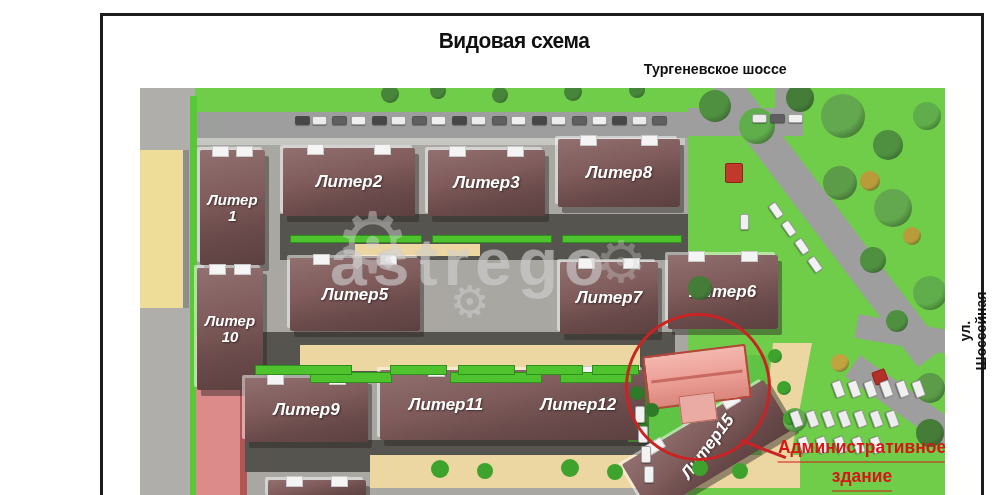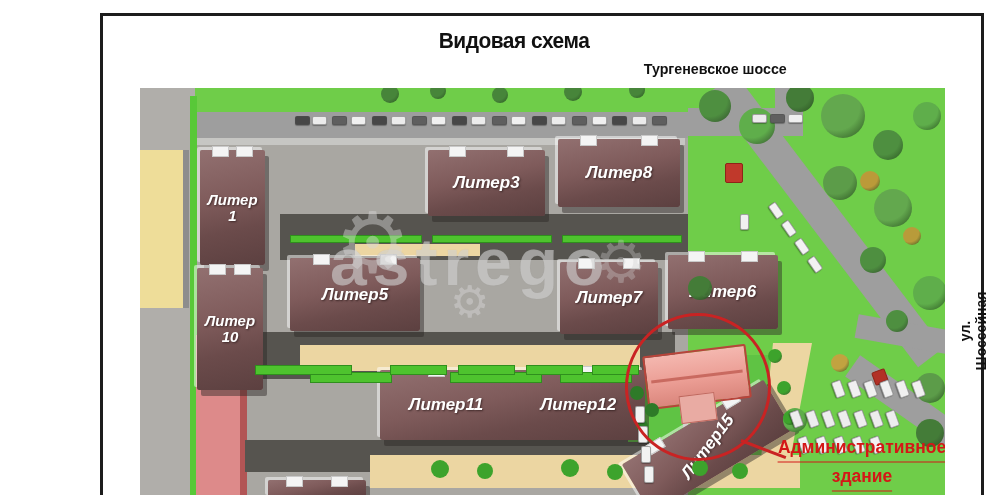--- a/index.html
+++ b/index.html
@@ -94,37 +94,43 @@
     <div class="abs" style="left:488px;top:292px;width:55px;height:62px;background:#5fc344;"></div>
     <div class="abs" style="left:605px;top:267px;width:24px;height:75px;background:#5fc344;"></div>
 
     <div class="bldg" style="left:60px;top:62px;width:65px;height:115px;">
       <div class="lbl lbl2"><span>Литер</span><br><span>1</span></div>
     </div>
     <div class="bldg" style="left:57px;top:180px;width:66px;height:122px;">
       <div class="lbl lbl2"><span>Литер</span><br><span>10</span></div>
     </div>
 
+    <div class="bldg" style="left:143px;top:60px;width:132px;height:68px;">
+      <span class="lbl">Литер2</span>
+      </div>
     <div class="bldg" style="left:288px;top:62px;width:117px;height:66px;">
       <span class="lbl">Литер3</span>
       </div>
     <div class="bldg" style="left:418px;top:51px;width:122px;height:68px;">
       <span class="lbl">Литер8</span>
       </div>
 
     <div class="bldg" style="left:150px;top:170px;width:130px;height:73px;">
       <span class="lbl">Литер5</span>
       </div>
     <div class="bldg" style="left:420px;top:174px;width:98px;height:72px;">
       <span class="lbl">Литер7</span>
       </div>
     <div class="bldg" style="left:528px;top:167px;width:110px;height:74px;">
       <span class="lbl">Литер6</span>
       </div>
 
+    <div class="bldg" style="left:105px;top:290px;width:123px;height:64px;">
+      <span class="lbl">Литер9</span>
+      </div>
     <div class="bldg" style="left:240px;top:282px;width:265px;height:70px;justify-content:space-around;">
       <span class="lbl">Литер11</span>
       <span class="lbl">Литер12</span>
       </div>
 
     <div class="bldg" style="left:485px;top:330px;width:165px;height:58px;transform:rotate(-31deg);">
       <span class="lbl" style="transform:rotate(-22deg);">Литер15</span>
       </div>
 
     <div class="bldg" style="left:128px;top:392px;width:98px;height:18px;"></div>

